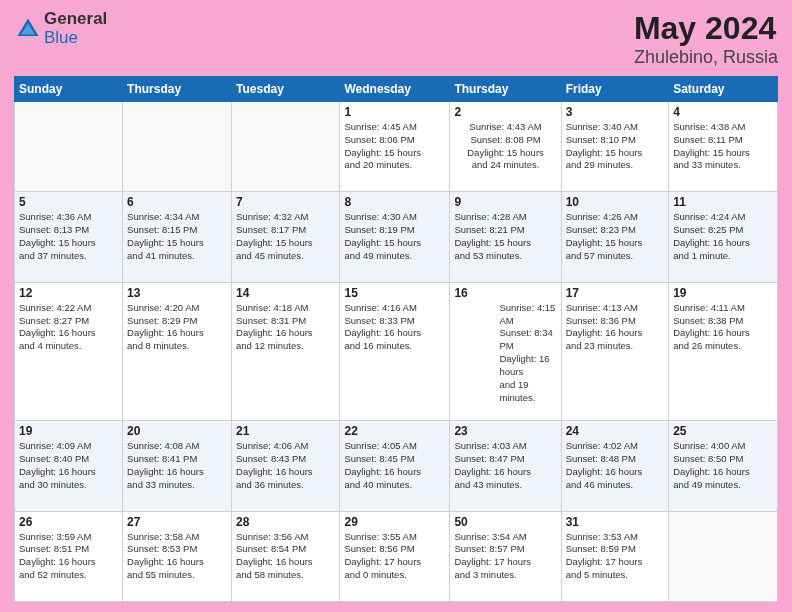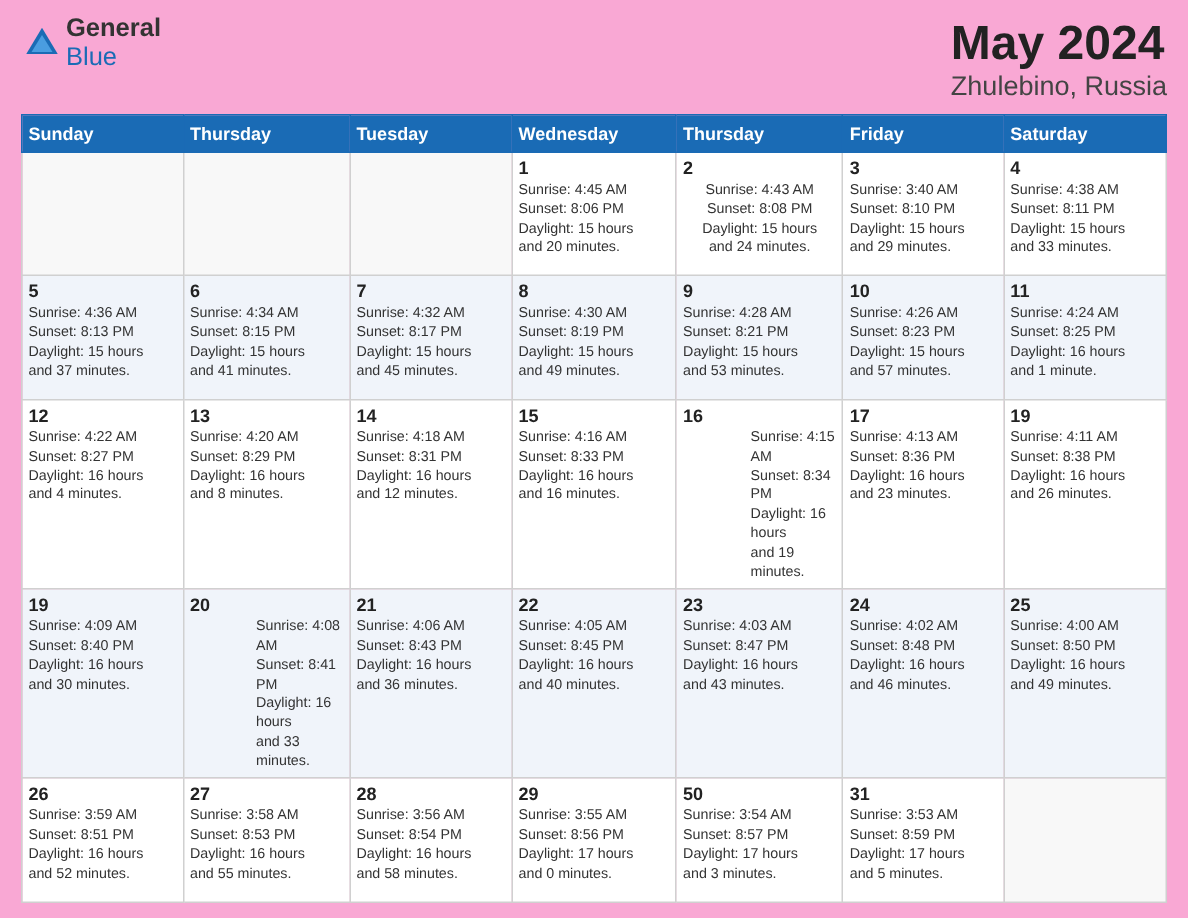--- a/index.html
+++ b/index.html
@@ -278,21 +278,21 @@
         <tr>
           <td>
             <span class="day-num">19</span>
             <div class="day-info" style="white-space: pre-line;">Sunrise: 4:09 AM
 Sunset: 8:40 PM
 Daylight: 16 hours
 and 30 minutes.</div>
           </td>
           <td>
             <span class="day-num">20</span>
-            <div class="day-info" style="white-space: pre-line; margin-left: 44px;">Sunrise: 4:08 AM
+            <div class="day-info" style="white-space: pre-line;">Sunrise: 4:08 AM
 Sunset: 8:41 PM
 Daylight: 16 hours
 and 33 minutes.</div>
           </td>
           <td>
             <span class="day-num">21</span>
             <div class="day-info" style="white-space: pre-line;">Sunrise: 4:06 AM
 Sunset: 8:43 PM
 Daylight: 16 hours
 and 36 minutes.</div>

